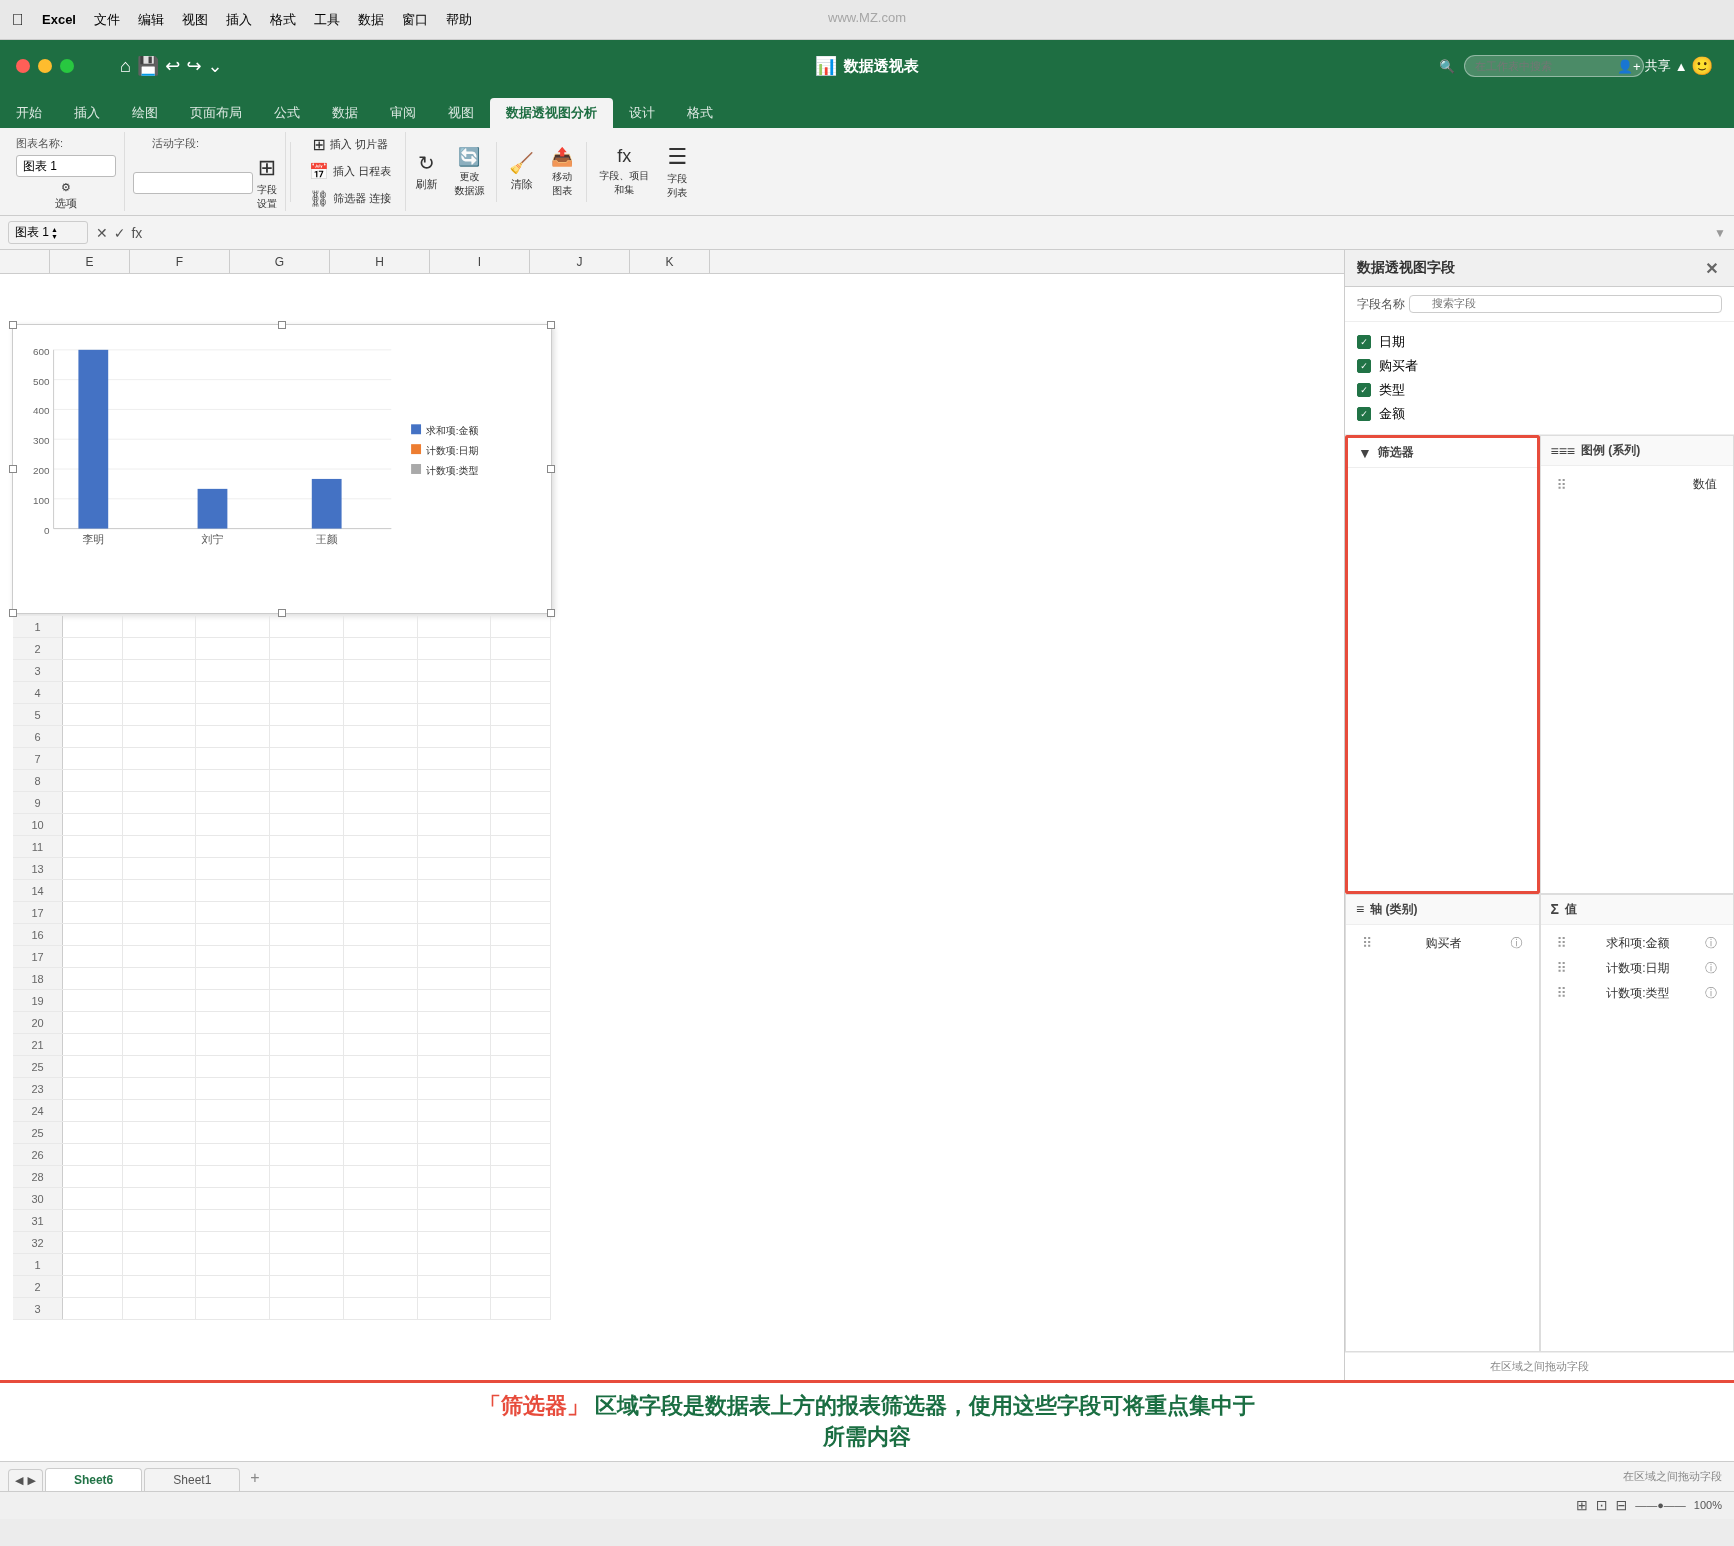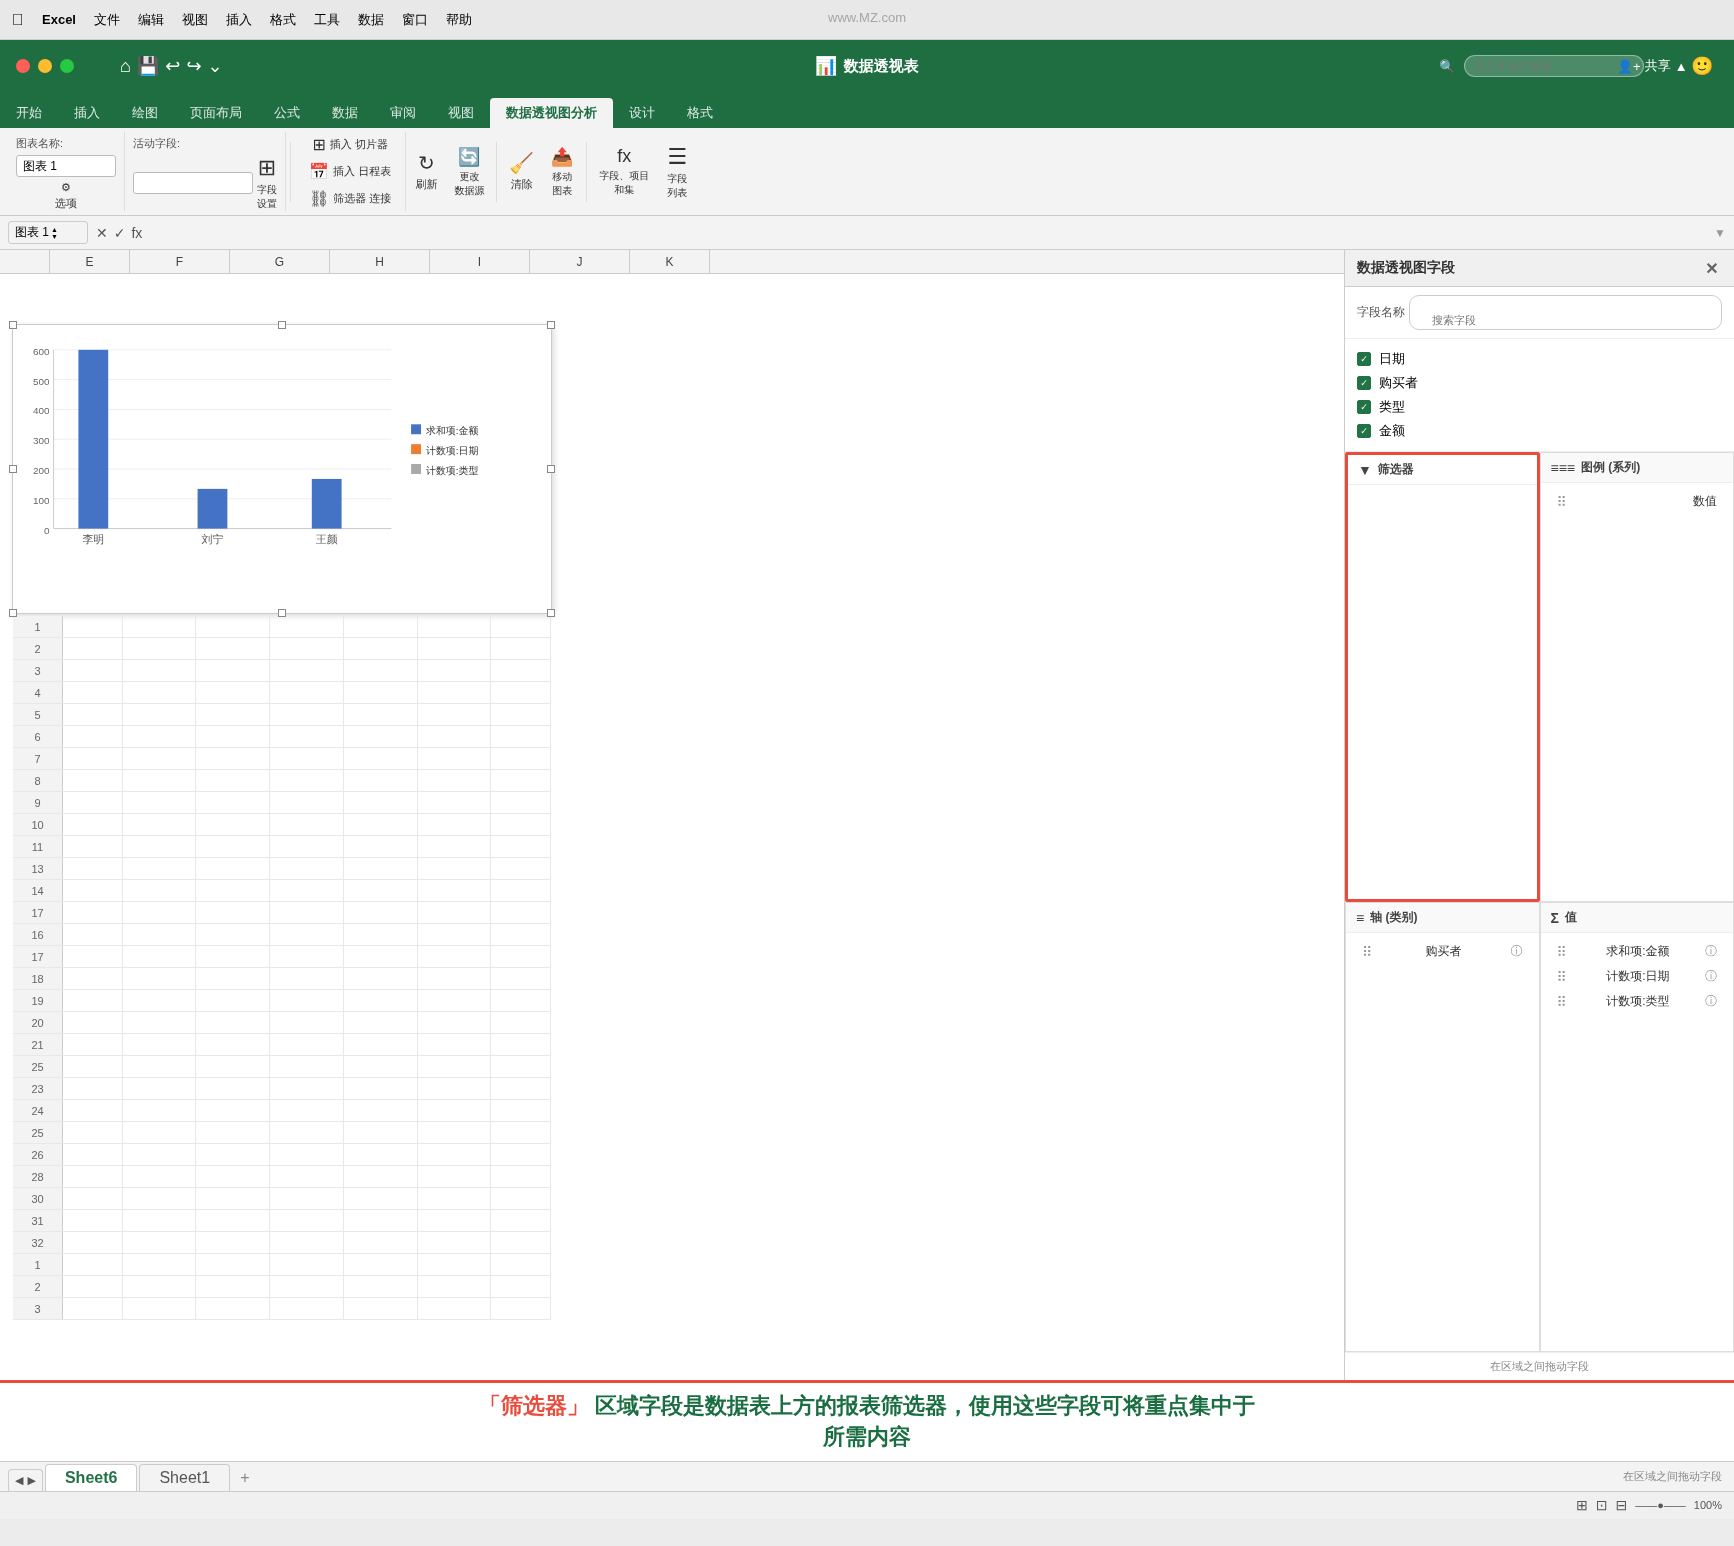--- a/index.html
+++ b/index.html
@@ -163,20 +163,21 @@
       display: flex;
       flex-direction: column;
       padding: 4px 8px;
       border-right: 1px solid #ddd;
       height: 100%;
       gap: 4px;
     }
     .active-field-label {
       font-size: 11px;
       color: #555;
+      margin-left: 19px;
     }
     .active-field-row {
       display: flex;
       align-items: center;
       gap: 4px;
     }
     .active-field-input {
       border: 1px solid #bbb;
       border-radius: 3px;
       padding: 3px 6px;
@@ -491,22 +492,22 @@
       display: flex;
       align-items: center;
       justify-content: space-between;
       padding: 0 12px;
       font-size: 11px;
       color: #555;
     }
     .status-left { display: flex; gap: 12px; align-items: center; }
     .status-right { display: flex; gap: 8px; align-items: center; }
     .sheet-tab {
-      padding: 4px 19px;
-      font-size: 16px;
+      padding: 4px 28px;
+      font-size: 12px;
       cursor: pointer;
       border: 1px solid #ccc;
       border-bottom: none;
       border-radius: 4px 4px 0 0;
       background: #f3f3f3;
       color: #555;
       margin-right: 2px;
     }
     .sheet-tab.active {
       background: white;
@@ -1053,21 +1054,21 @@
   <div class="right-panel">
 
     <div class="panel-header">
       <span>数据透视图字段</span>
       <div class="panel-close">✕</div>
     </div>
 
     <div class="panel-search">
       <span class="panel-search-label">字段名称</span>
       <div class="search-wrap">
-        <input class="panel-search-input" style="width: 100%; padding: 18px 10px 3px 22px; border: 1px solid rgb(204, 204, 204); border-radius: 10px; font-size: 11px;" placeholder="搜索字段">
+        <input class="panel-search-input" style="width: 100%; padding: 1px 10px 3px 22px; border: 1px solid rgb(204, 204, 204); border-radius: 4px; font-size: 11px;" placeholder="搜索字段">
       </div>
     </div>
 
     <div class="field-list">
       <div class="field-item">
         <div class="field-checkbox">✓</div>
         <span>日期</span>
       </div>
       <div class="field-item">
         <div class="field-checkbox">✓</div>

